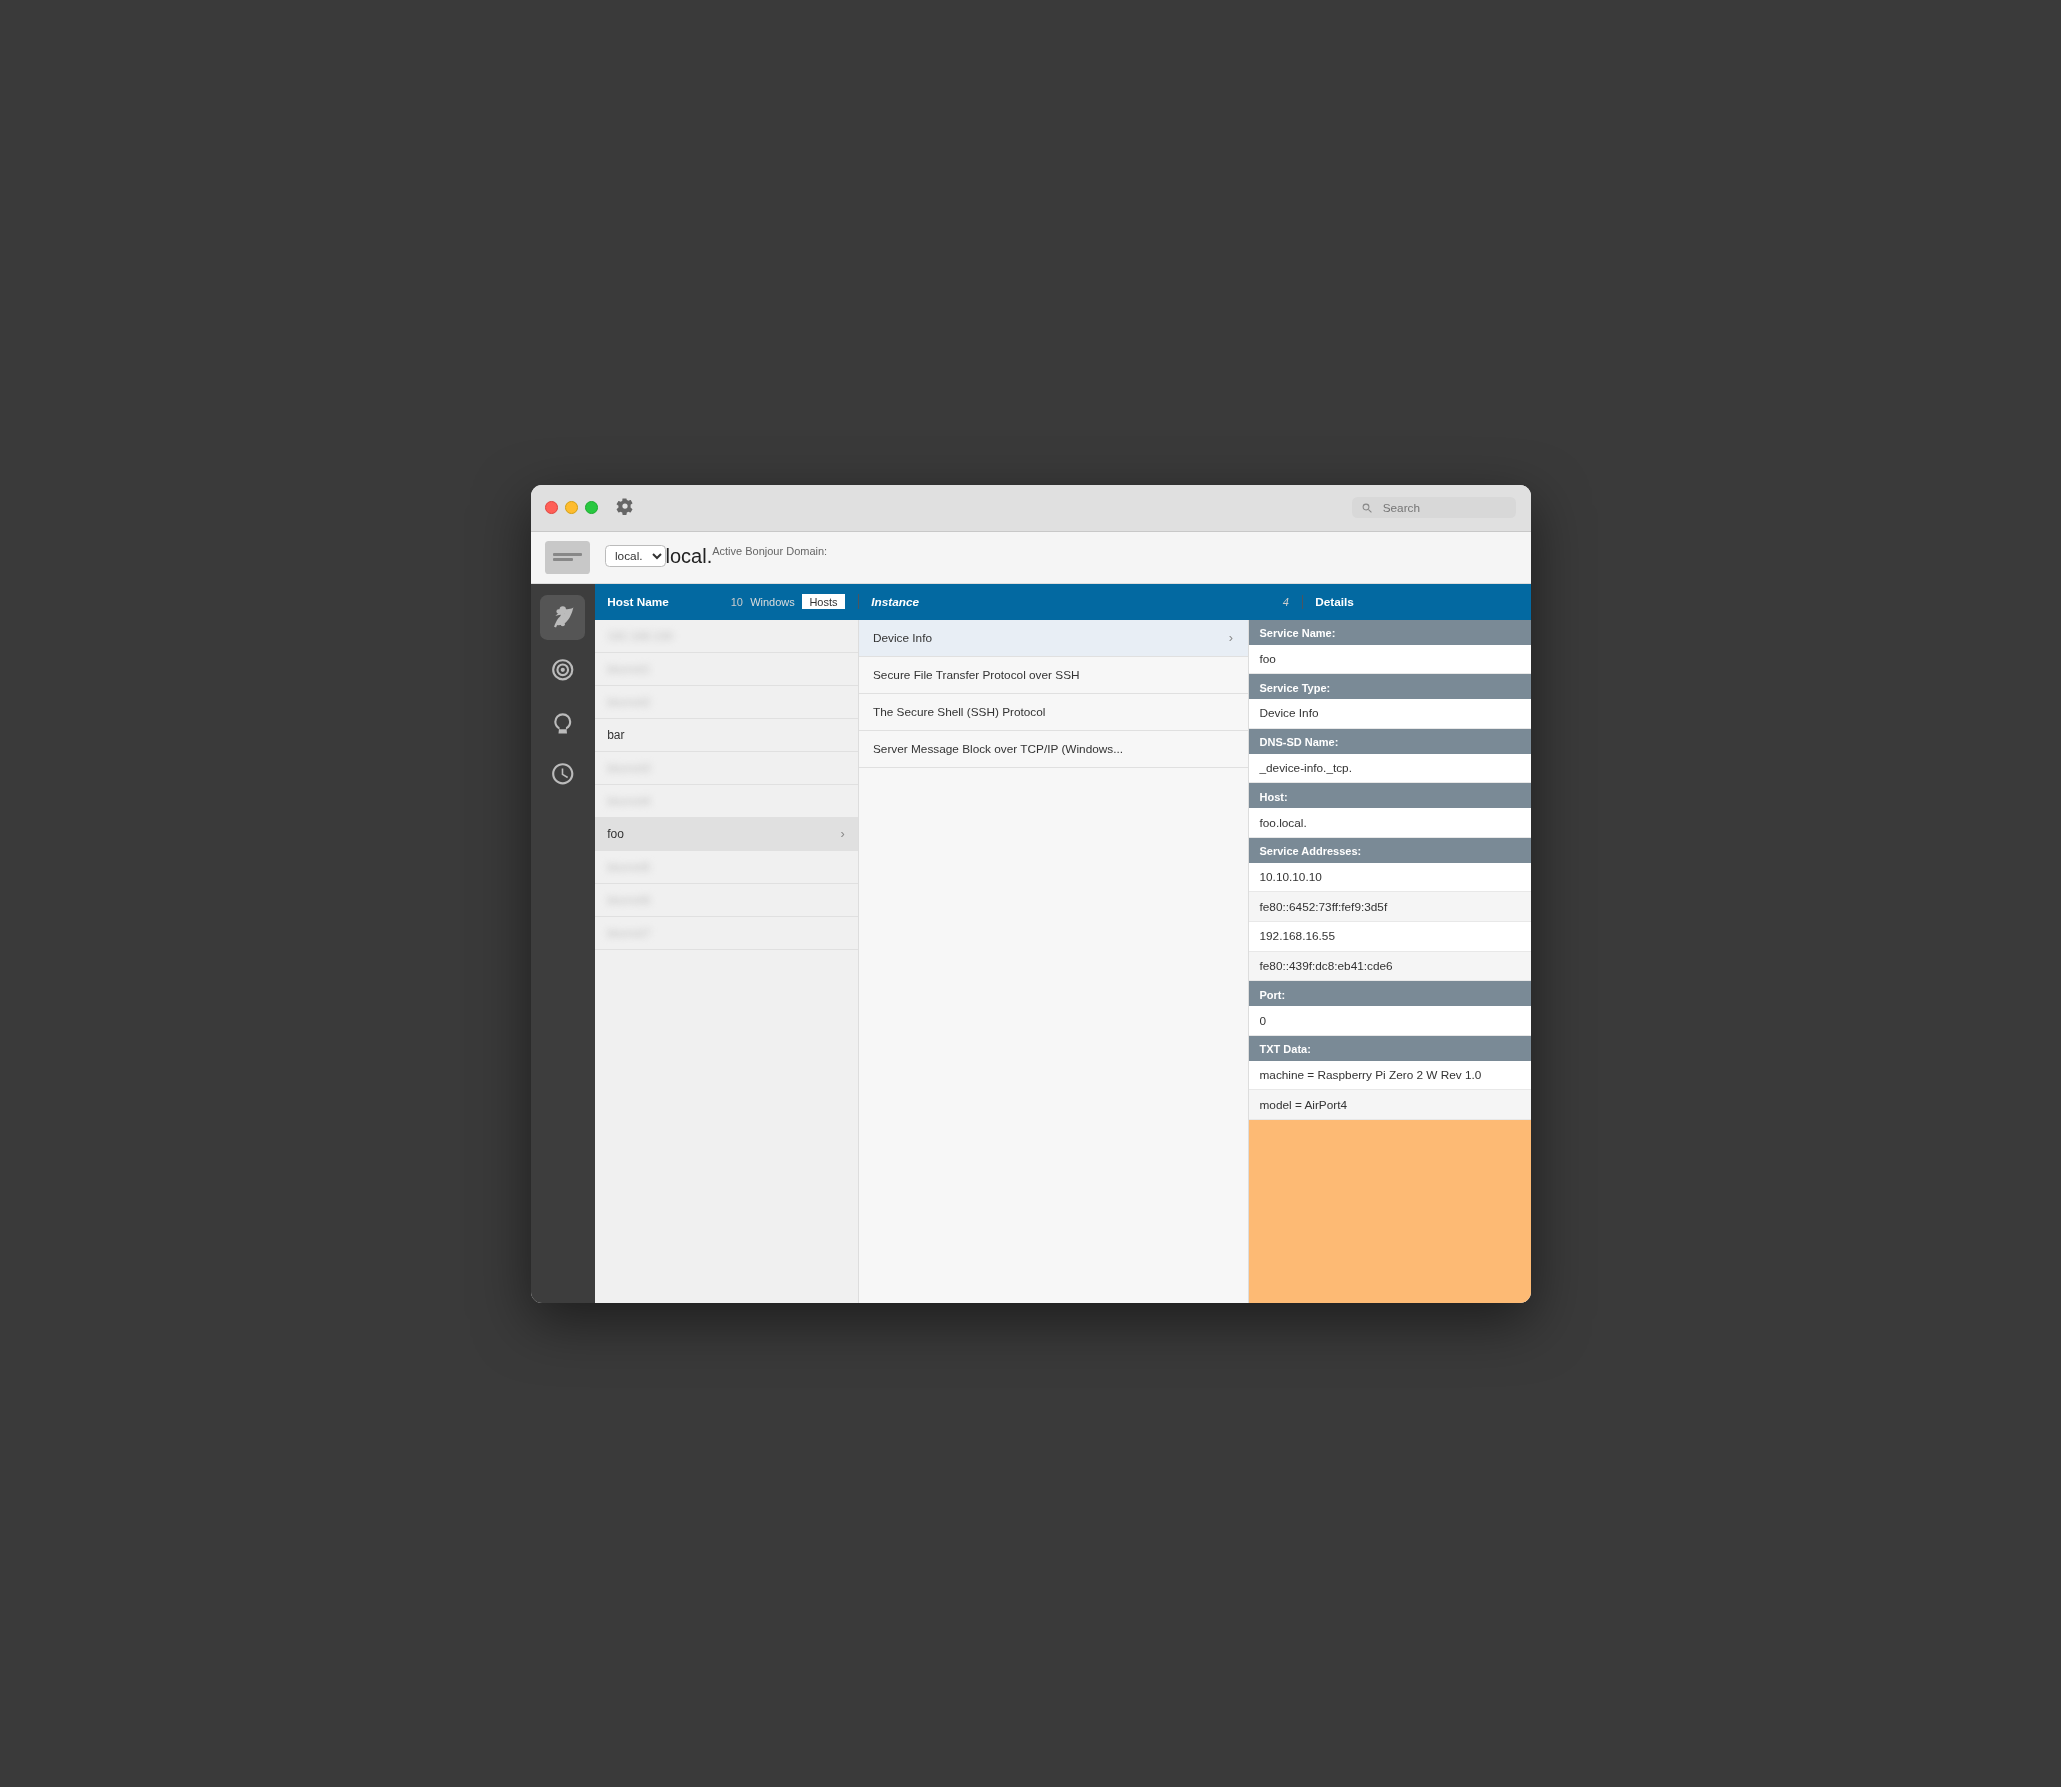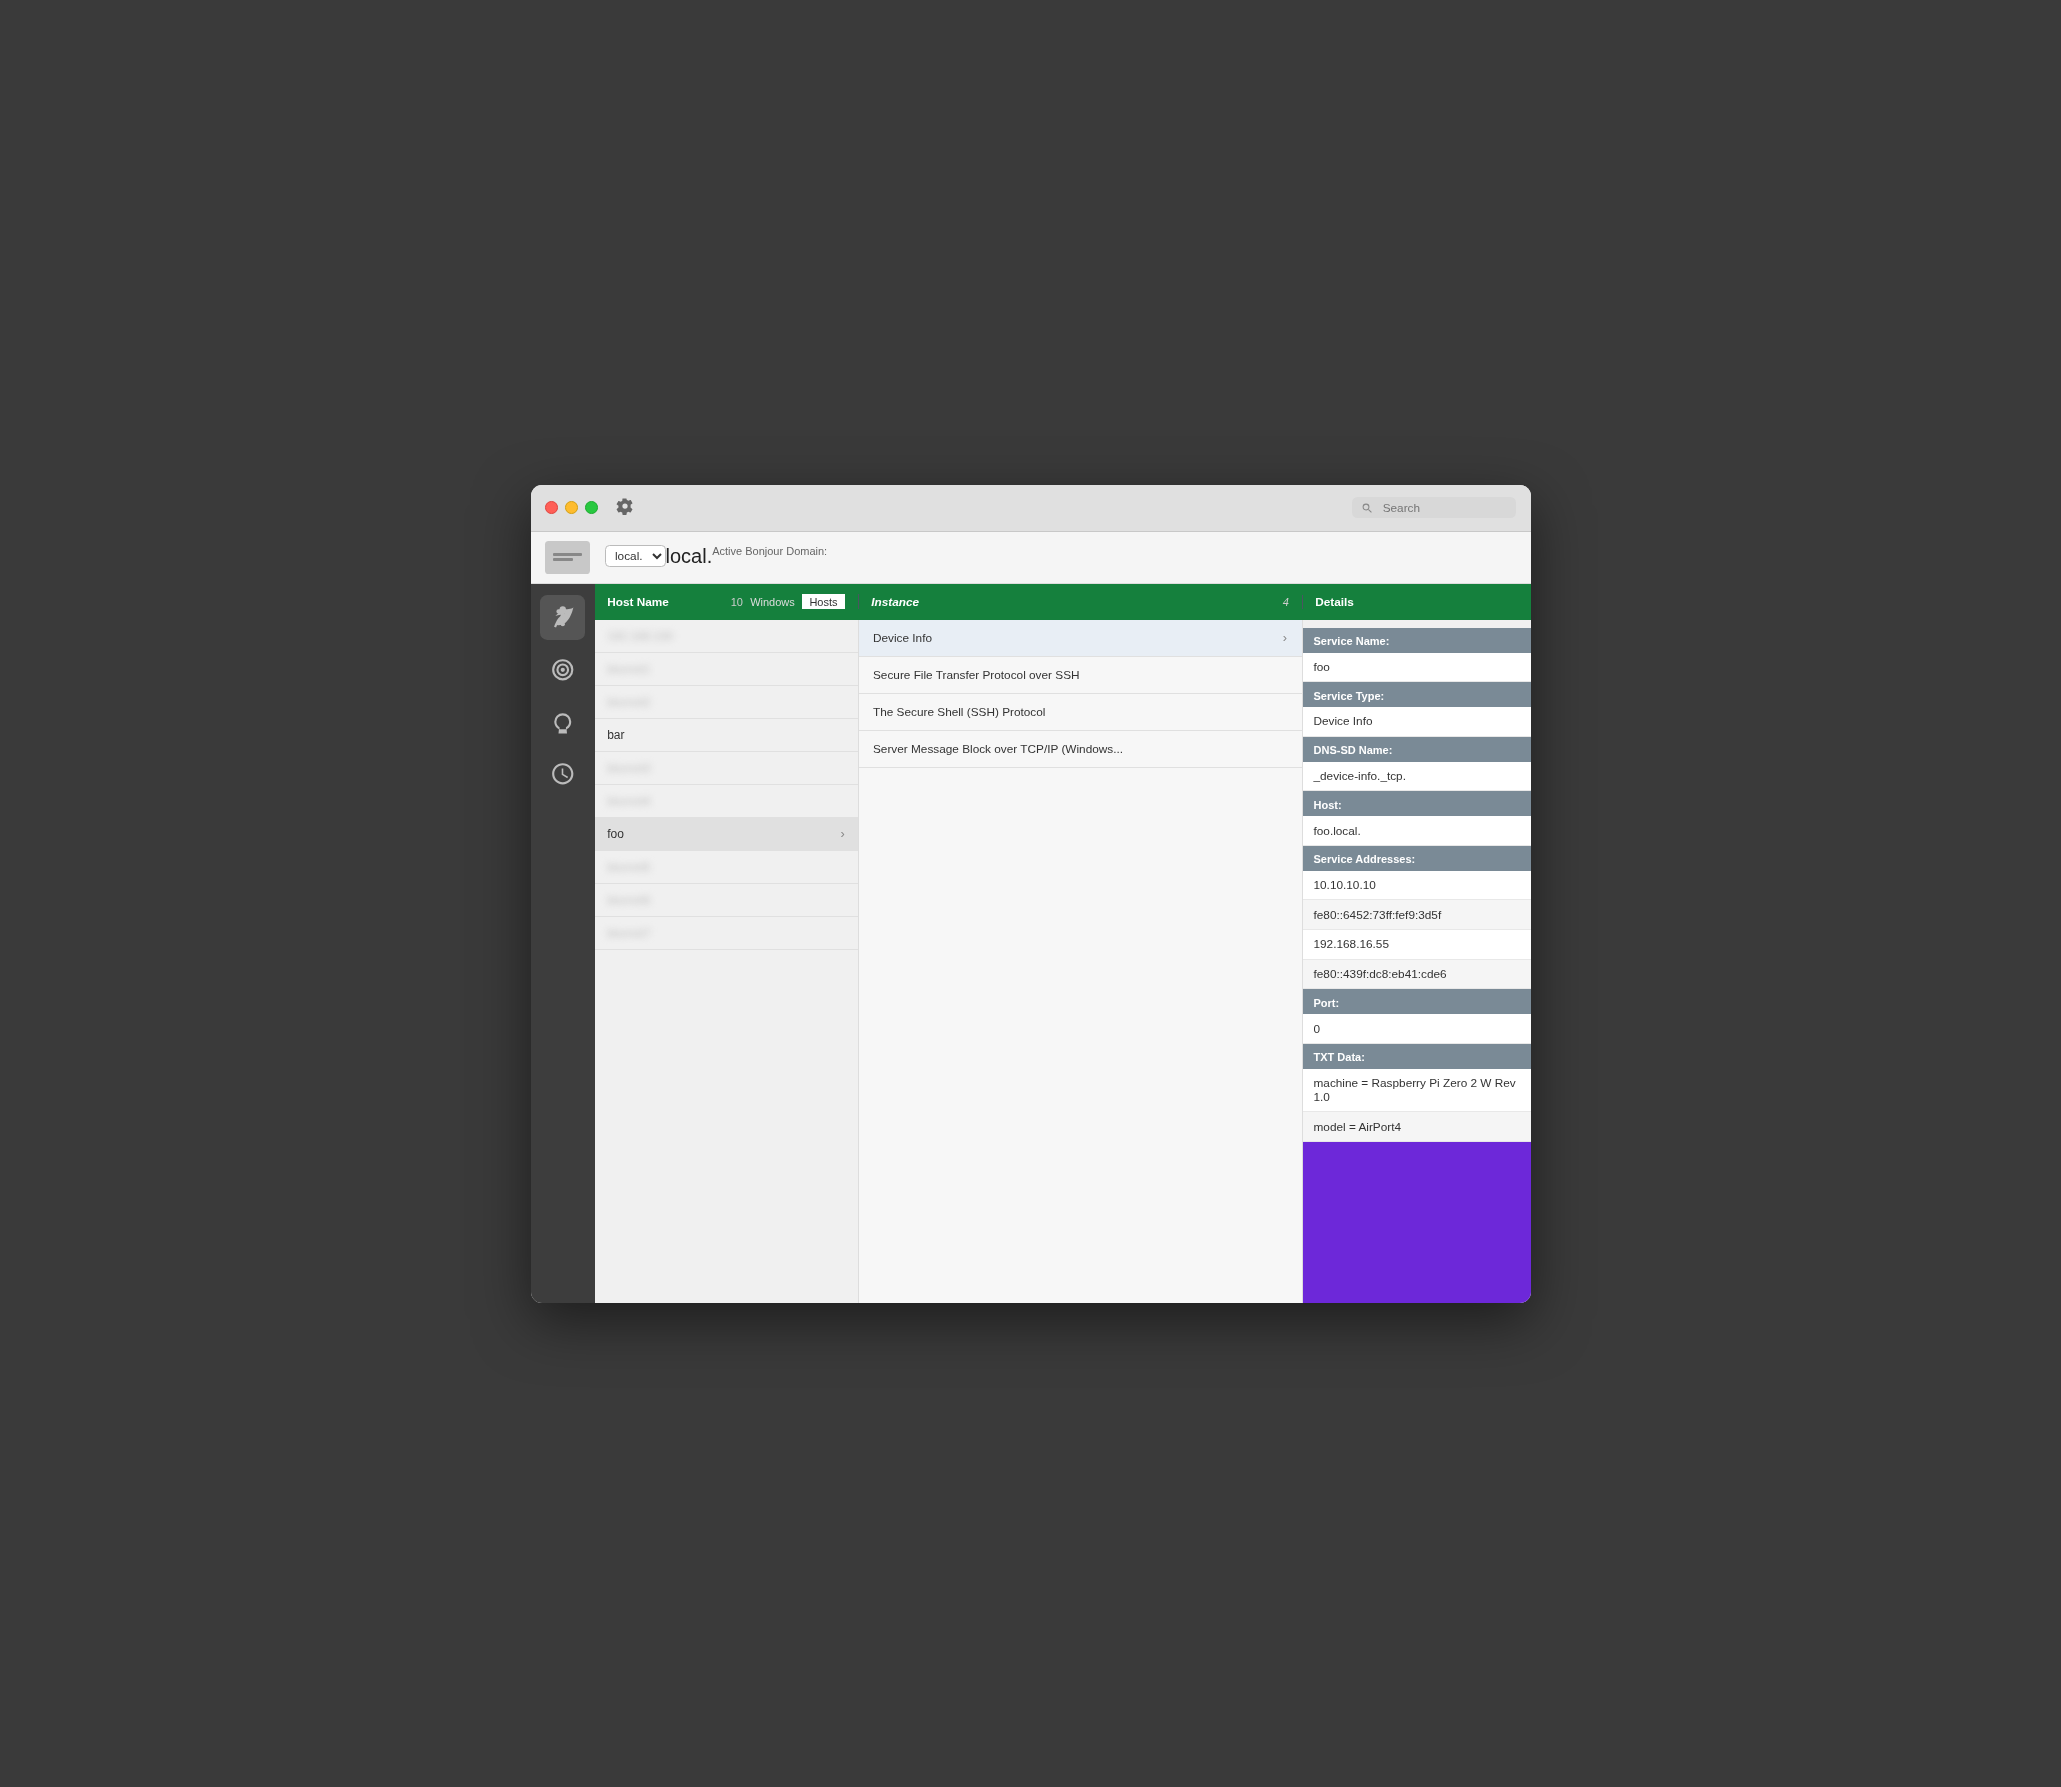--- a/index.html
+++ b/index.html
@@ -170,21 +170,21 @@
     }
     
     .columns {
       flex: 1;
       display: flex;
       flex-direction: column;
     }
     
     .column-headers {
       display: flex;
-      background: #15803d;
+      background: #0369a1;
       height: 36px;
       align-items: center;
     }
     .col-hosts {
       width: 264px;
       display: flex;
       align-items: center;
       padding: 0 12.7px;
       gap: 7.3px;
       border-right: 0.9px solid #4a5560;
@@ -279,24 +279,23 @@
       align-items: center;
       justify-content: space-between;
     }
     .instance-item.selected { background: #e8eef5; }
     .instance-name {
       font-size: 11.8px;
       color: #333;
     }
     
     .details-column {
-      width: 228px;
-      background: #6d28d9;
+      width: 282px;
+      background: #fdba74;
       overflow-y: auto;
-      margin-top: 8px;
     }
     .detail-section-header {
       background: #7a8a96;
       padding: 4.5px 11px;
     }
     .detail-section-label {
       font-size: 11px;
       font-weight: 600;
       color: white;
     }

